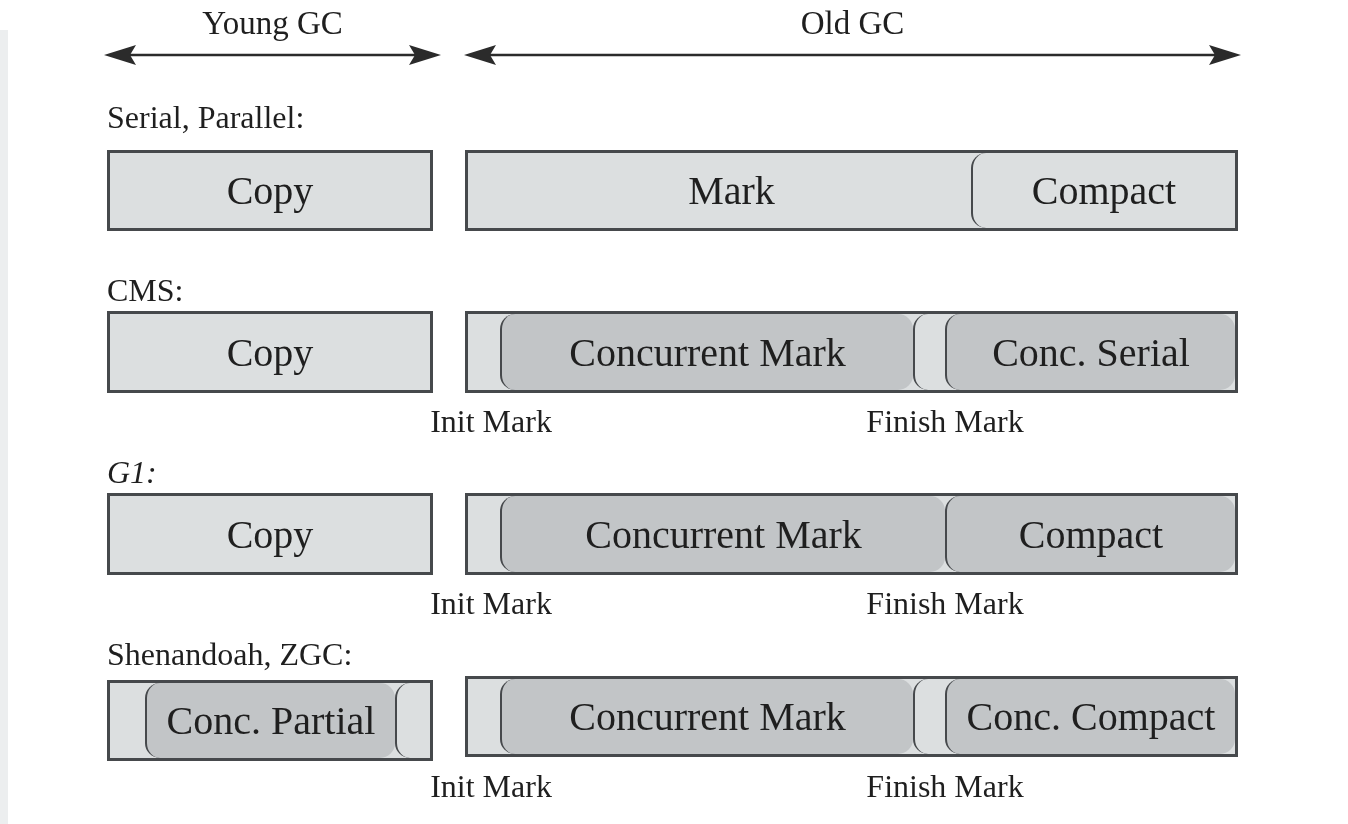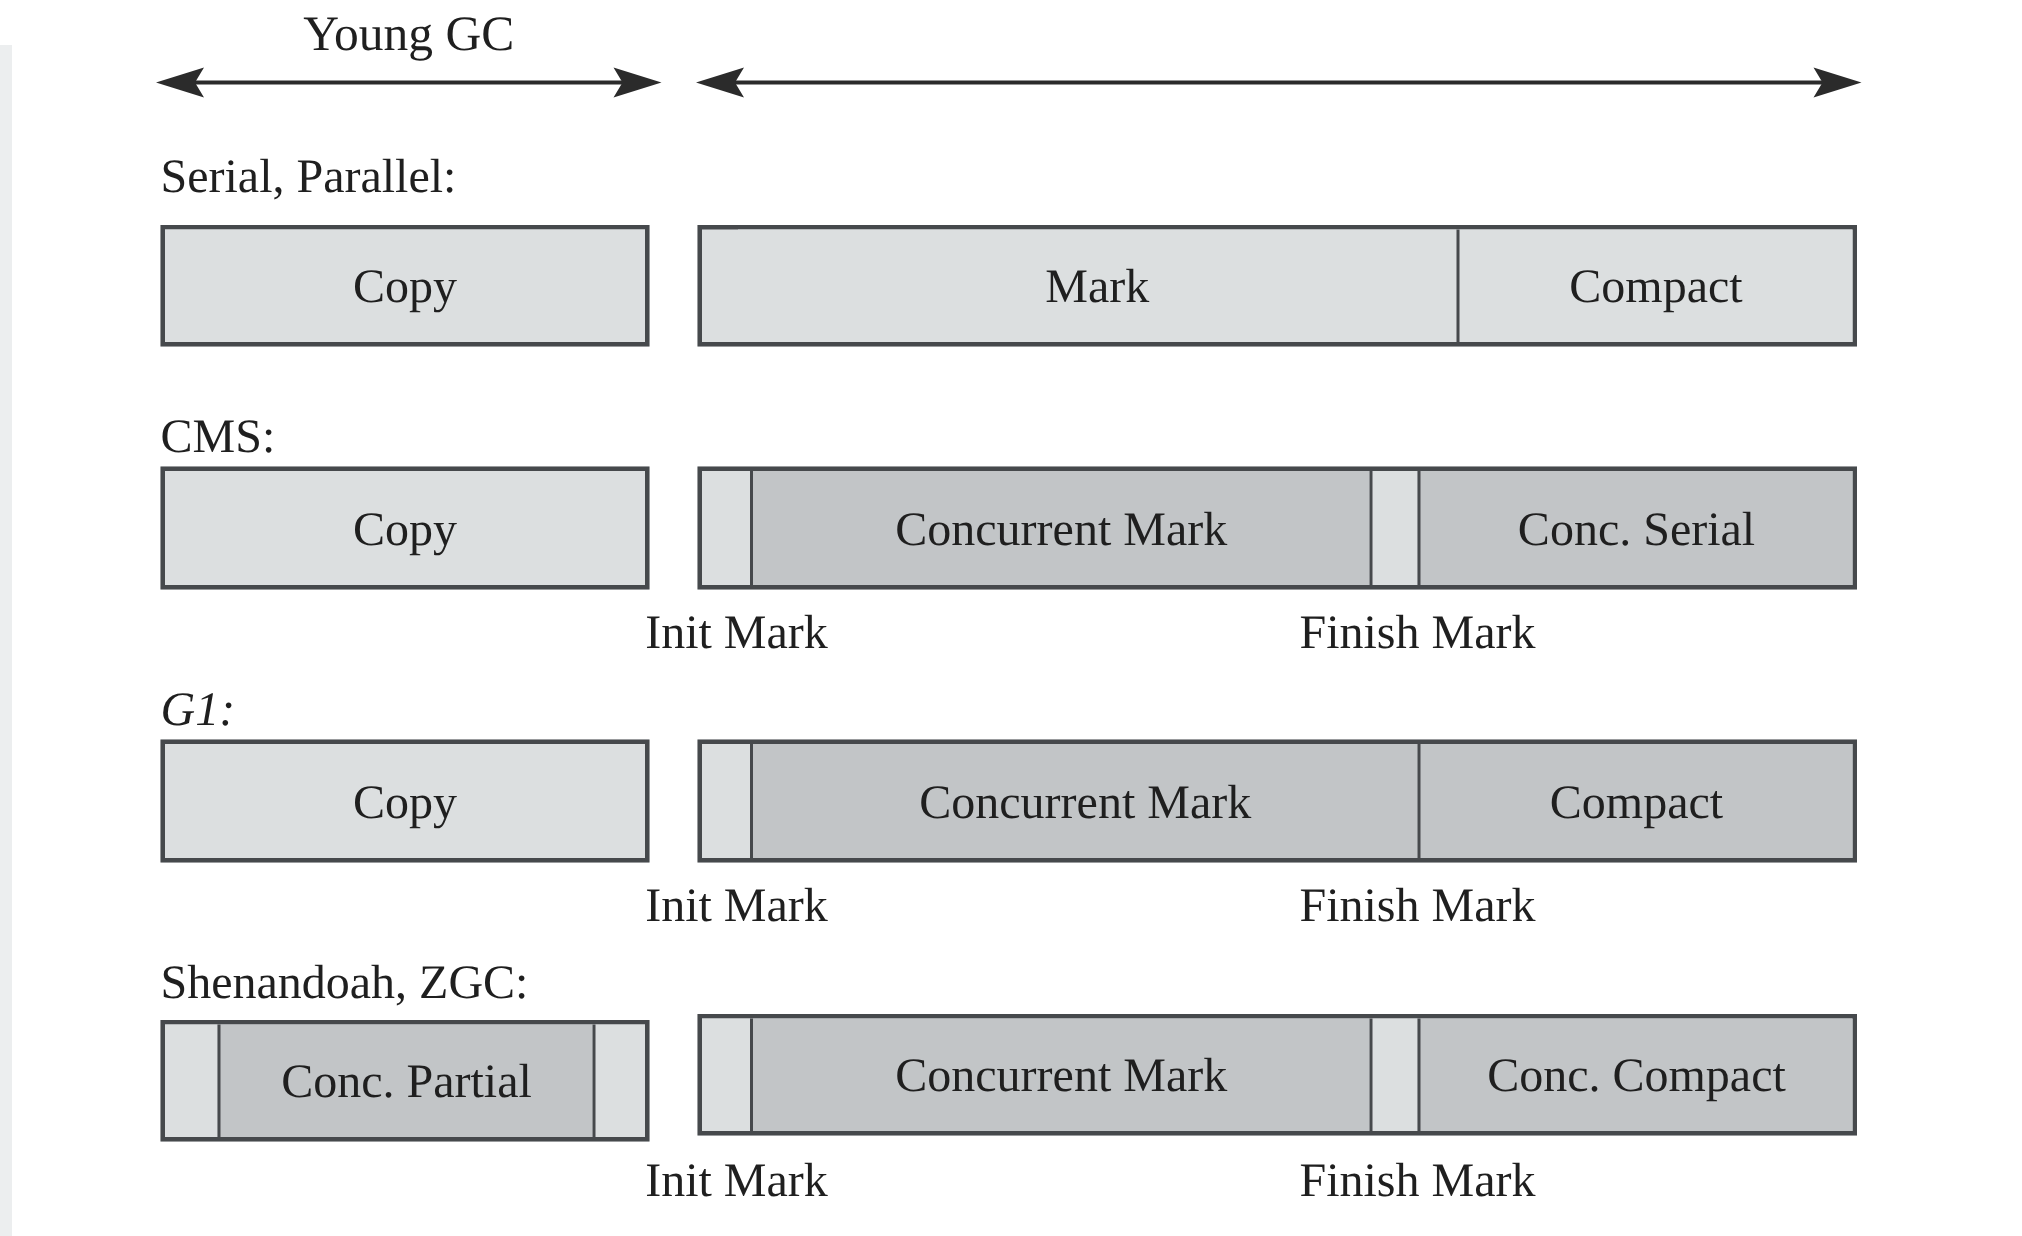--- a/index.html
+++ b/index.html
@@ -20,25 +20,25 @@
   .arrows{position:absolute;left:0;top:0;}
   .row-label{
     position:absolute;font-size:32px;white-space:nowrap;color:var(--text);
   }
   .bar{
     position:absolute;display:flex;box-sizing:border-box;
     border:3px solid var(--box_border);background:var(--box_light);
   }
   .seg{
     box-sizing:border-box;display:flex;align-items:center;justify-content:center;
-    font-size:32px;white-space:nowrap;overflow:hidden;color:var(--text);
+    font-size:40px;white-space:nowrap;overflow:hidden;color:var(--text);
   }
   .seg.light{background:var(--box_light);}
   .seg.dark{background:var(--box_dark);}
-  .seg.div{border-left:2.5px solid var(--box_border);}
+  .seg.div{border-left:2.5px solid var(--box_border);border-radius:15px;}
   .grow{flex:1 1 auto;}
   .sub-label{
     position:absolute;font-size:32px;white-space:nowrap;color:var(--text);
     transform:translateX(-50%);
   }
   .edge-artifact{
     position:absolute;left:0;top:30px;width:8px;height:794px;background:#eceeef;
   }
 </style>
 </head>
@@ -55,20 +55,21 @@
       <polygon points="441,55 409,45 415,55 409,65" fill="#2b2b2b"></polygon>
     </g>
     <g>
       <line x1="482" y1="55" x2="1224" y2="55" stroke="#2b2b2b" stroke-width="2.6"></line>
       <polygon points="464,55 496,45 490,55 496,65" fill="#2b2b2b"></polygon>
       <polygon points="1241,55 1209,45 1215,55 1209,65" fill="#2b2b2b"></polygon>
     </g>
   </svg>
 
   <div class="hdr" style="left:105px;width:335px;">Young GC</div>
+  <div class="hdr" style="left:465px;width:775px;">Old GC</div>
 
   <div class="row-label" style="left:107px;top:99px;">Serial, Parallel:</div>
 
   <div class="bar" style="left:107px;top:150px;width:326px;height:81px;">
     <div class="seg light grow">Copy</div>
   </div>
 
   <div class="bar" style="left:465px;top:150px;width:773px;height:81px;padding-left:24px;">
     <div class="seg light" style="flex:0 0 479px;">Mark</div>
     <div class="seg light div grow">Compact</div>

